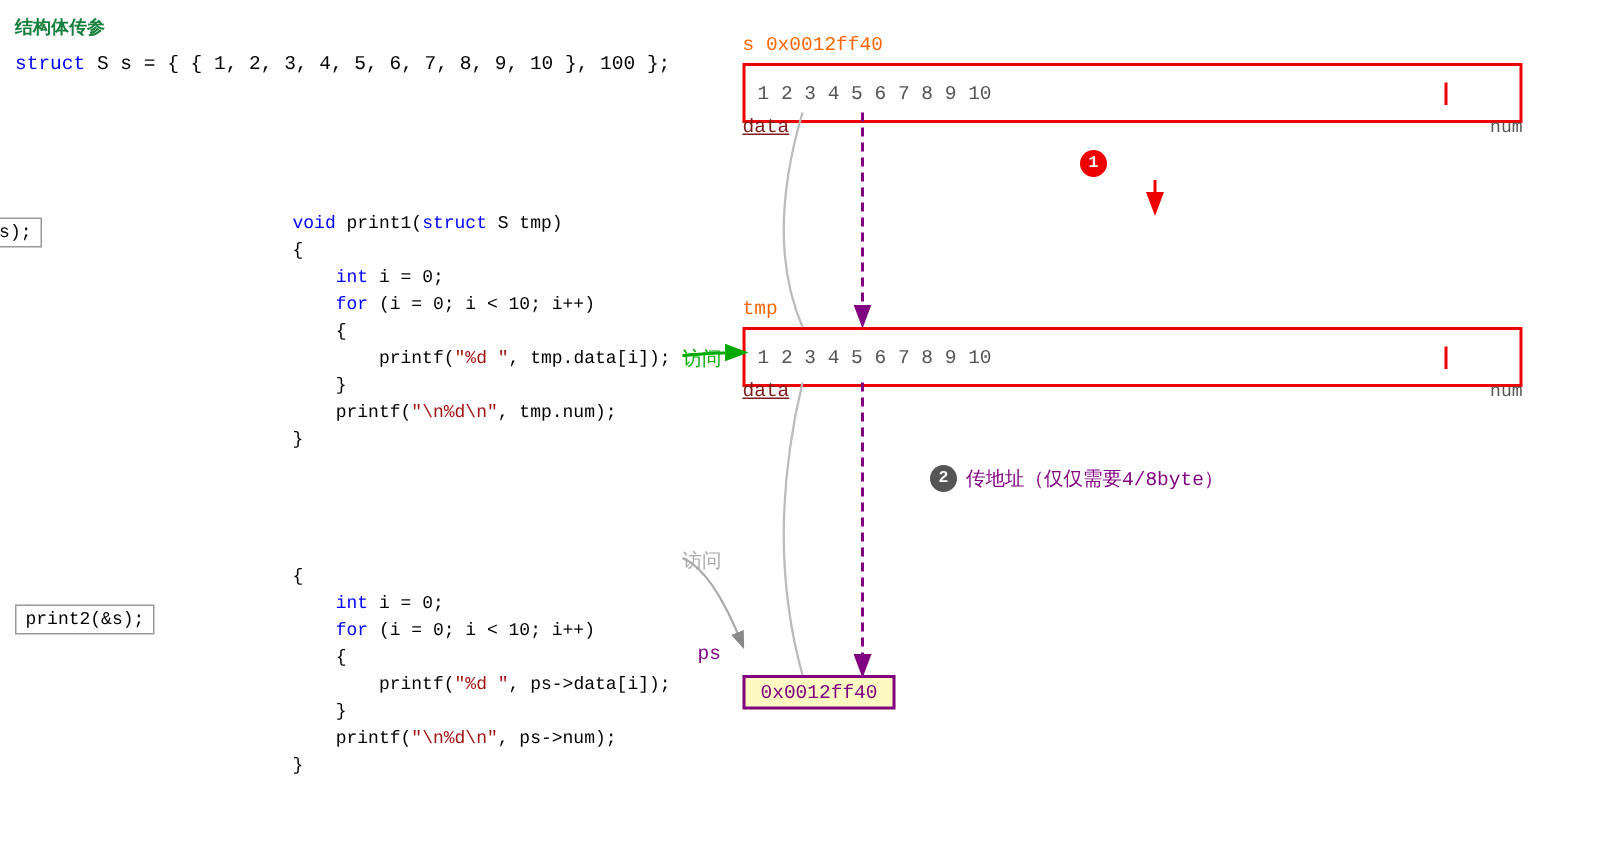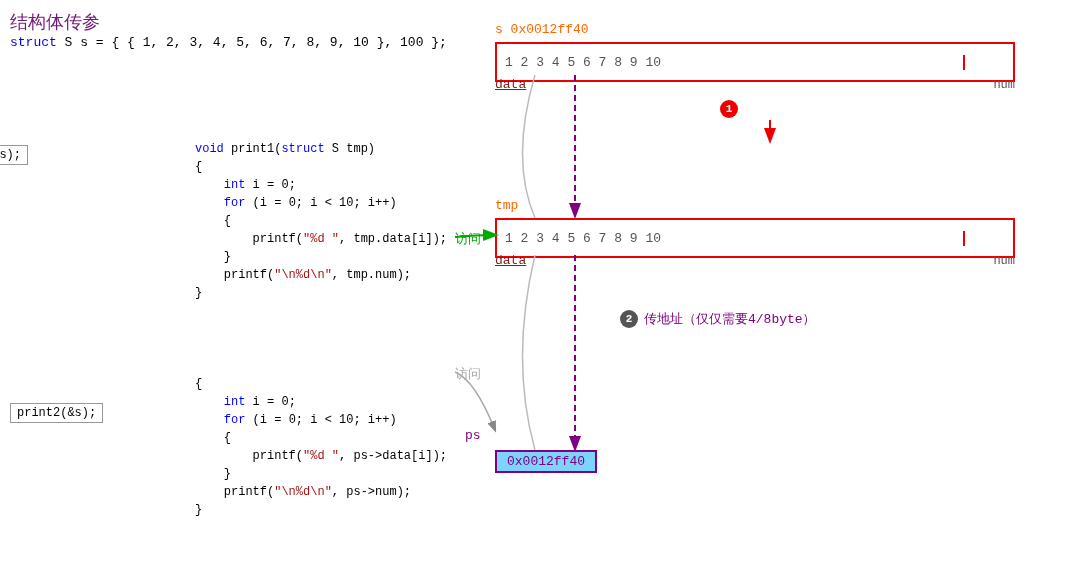--- a/index.html
+++ b/index.html
@@ -7,23 +7,23 @@
       font-family: 'Courier New', Courier, monospace;
       background: #fff;
       font-size: 13px;
       color: #000;
       width: 1077px;
       min-height: 574px;
       position: relative;
       overflow: hidden;
     }
     .page-title {
-      font-size: 18px;
-      font-weight: normal;
-      color: #701a75;
+      font-size: 12px;
+      font-weight: bold;
+      color: #15803d;
       position: absolute;
       top: 10px;
       left: 10px;
     }
     .struct-def {
       position: absolute;
       top: 35px;
       left: 10px;
       font-size: 13px;
       color: #000;
@@ -84,21 +84,21 @@
       align-items: center;
     }
     .mem-box-right {
       width: 48px;
       height: 100%;
     }
 
     
     .ptr-box {
       border: 2px solid #800080;
-      background: #7dd3fc;
+      background: #fef9c3;
       padding: 2px 10px;
       font-size: 13px;
       color: #800080;
       display: inline-block;
     }
 
     
     .label-s { color: #f60; font-size: 13px; }
     .label-data { color: #7f1d1d; font-size: 13px; text-decoration: underline; }
     .label-tmp { color: #f60; font-size: 13px; }

